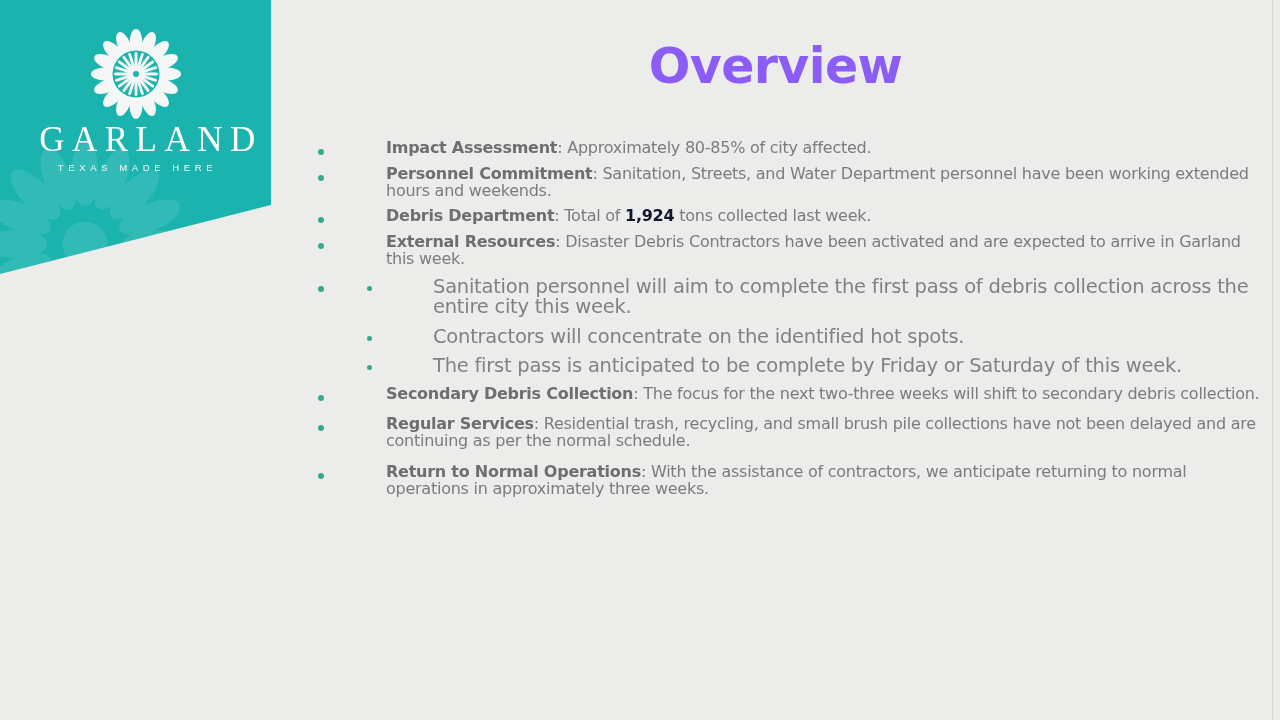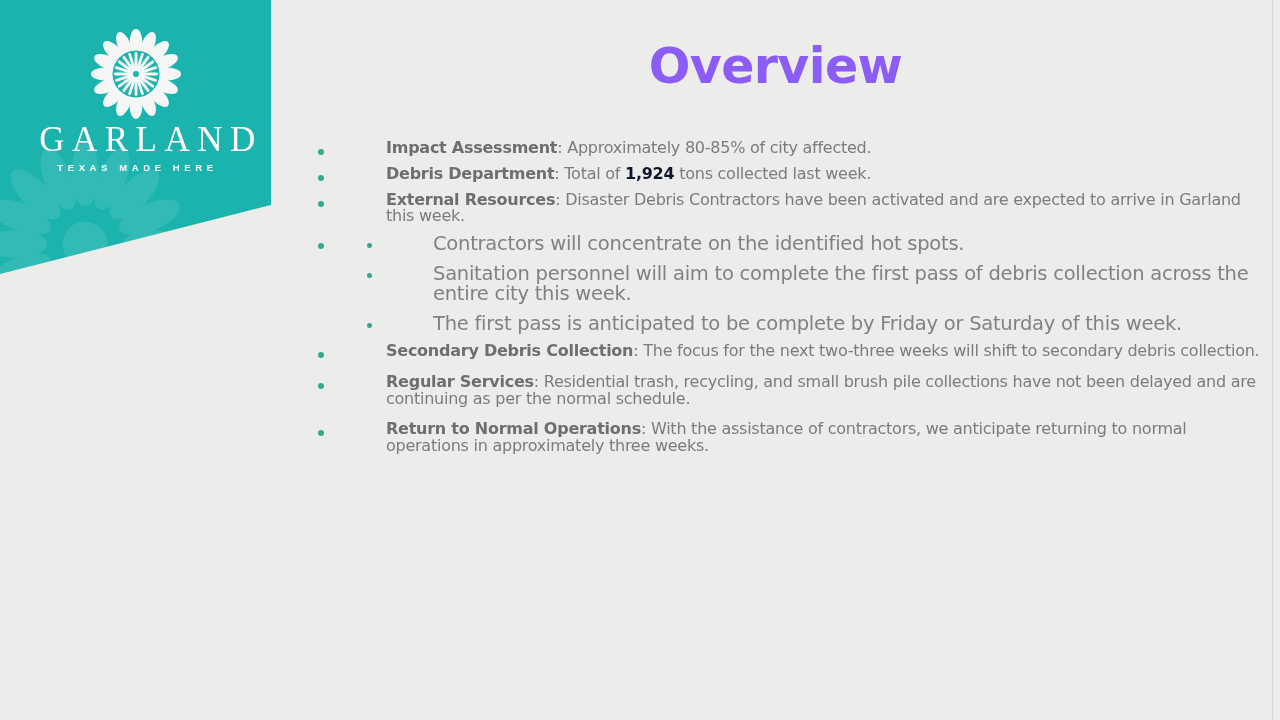--- a/index.html
+++ b/index.html
@@ -82,21 +82,21 @@
   }
 
   .tagline {
     position: absolute;
     left: 0;
     right: 0;
     top: 163px;
     text-align: center;
     font-family: "Liberation Sans", sans-serif;
     font-size: 9.5px;
-    font-weight: 700;
+    font-weight: 400;
     letter-spacing: 4.6px;
     color: #ffffff;
     text-indent: 4px;
     line-height: 1;
     opacity: 0.97;
   }
 
   
   .slide-title {
     position: absolute;
@@ -259,44 +259,48 @@
 
   <div class="slide-title">Overview</div>
 
   <div class="body">
 
     <div class="bullet">
       <span class="dot"></span>
       <span class="lead">Impact Assessment</span><span>: </span><span>Approximately 80-85% of city affected.</span>
     </div>
 
+    <div class="bullet">
+      <span class="dot"></span>
+      <span class="lead">Personnel Commitment</span><span>: </span><span>Sanitation, Streets, and Water Department personnel have been working extended hours and weekends.</span>
+    </div>
 
     <div class="bullet">
       <span class="dot"></span>
       <span class="lead">Debris Department</span><span>: </span><span>Total of </span><span class="num">1,924</span><span> tons collected last week.</span>
     </div>
 
     <div class="bullet">
       <span class="dot"></span>
       <span class="lead">External Resources</span><span>: </span><span>Disaster Debris Contractors have been activated and are expected to arrive in Garland this week.</span>
     </div>
 
 
     <div class="bullet">
       <span class="dot"></span>
     </div>
 
     <div class="sublist">
       <div class="bullet sub">
         <span class="dot"></span>
-        <span>Contractors will concentrate on the identified hot spots.</span>
+        <span>Sanitation personnel will aim to complete the first pass of debris collection across the entire city this week.</span>
       </div>
       <div class="bullet sub">
         <span class="dot"></span>
-        <span>Sanitation personnel will aim to complete the first pass of debris collection across the entire city this week.</span>
+        <span>Contractors will concentrate on the identified hot spots.</span>
       </div>
       <div class="bullet sub spaced">
         <span class="dot"></span>
         <span>The first pass is anticipated to be complete by Friday or Saturday of this week.</span>
       </div>
     </div>
 
     <div class="bullet spaced">
       <span class="dot"></span>
       <span class="lead">Secondary Debris Collection</span><span>: </span><span>The focus for the next two-three weeks will shift to secondary debris collection.</span>

